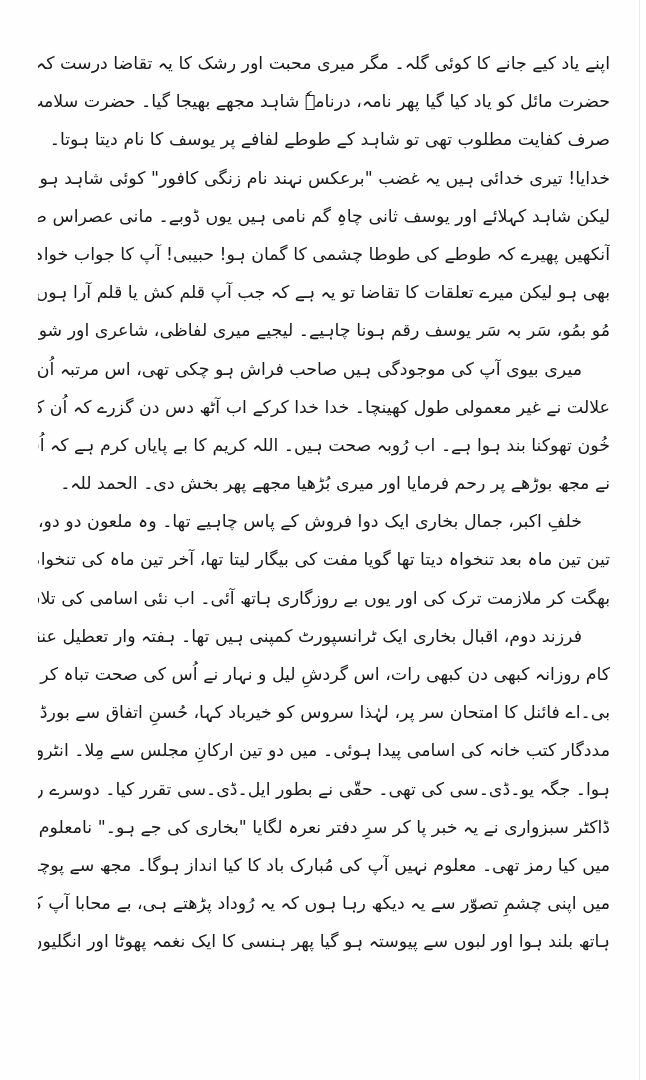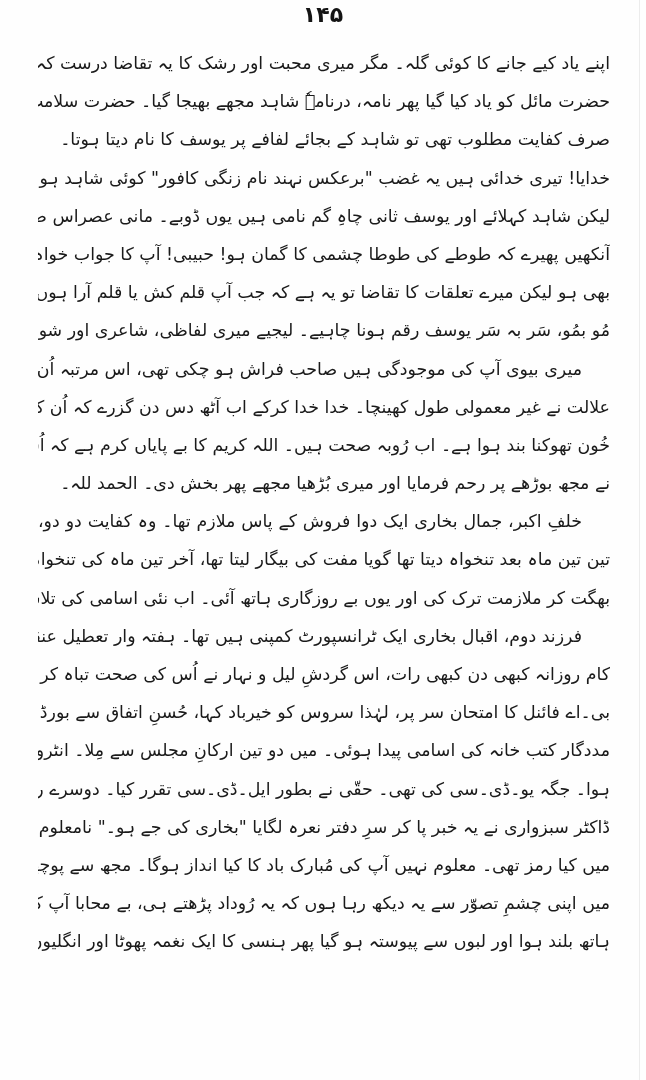--- a/index.html
+++ b/index.html
@@ -62,35 +62,34 @@
   }
   .line.short {
     text-align-last: right;
   }
 </style>
 </head>
 <body>
 
 <div class="page">
   <div class="page-edge"></div>
-  <div class="page-number">۱۴۵</div>
   <div class="text-block" id="text-block">
       <span class="line">اپنے یاد کیے جانے کا کوئی گلہ۔ مگر میری محبت اور رشک کا یہ تقاضا درست کہ پہلے</span>
       <span class="line">حضرت مائل کو یاد کیا گیا پھر نامہ، درنامہٗ شاہد مجھے بھیجا گیا۔ حضرت سلامت! اگر</span>
-      <span class="line short">صرف کفایت مطلوب تھی تو شاہد کے بجائے لفافے پر یوسف کا نام دیتا ہوتا۔</span>
+      <span class="line short">صرف کفایت مطلوب تھی تو شاہد کے طوطے لفافے پر یوسف کا نام دیتا ہوتا۔</span>
       <span class="line">خدایا! تیری خدائی ہیں یہ غضب "برعکس نہند نام زنگی کافور" کوئی شاہد ہو نہ ہو</span>
       <span class="line">لیکن شاہد کہلائے اور یوسف ثانی چاہِ گم نامی ہیں یوں ڈوبے۔ مانی عصراس طرح</span>
       <span class="line">آنکھیں پھیرے کہ طوطے کی طوطا چشمی کا گمان ہو! حبیبی! آپ کا جواب خواہ کچھ</span>
       <span class="line">بھی ہو لیکن میرے تعلقات کا تقاضا تو یہ ہے کہ جب آپ قلم کش یا قلم آرا ہوں تو</span>
       <span class="line">مُو بمُو، سَر بہ سَر یوسف رقم ہونا چاہیے۔ لیجیے میری لفاظی، شاعری اور شوخی کا سرمایہ</span>
       <span class="line indent">میری بیوی آپ کی موجودگی ہیں صاحب فراش ہو چکی تھی، اس مرتبہ اُن کی</span>
       <span class="line">علالت نے غیر معمولی طول کھینچا۔ خدا خدا کرکے اب آٹھ دس دن گزرے کہ اُن کا</span>
       <span class="line">خُون تھوکنا بند ہوا ہے۔ اب رُوبہ صحت ہیں۔ اللہ کریم کا بے پایاں کرم ہے کہ اُس</span>
       <span class="line short">نے مجھ بوڑھے پر رحم فرمایا اور میری بُڑھیا مجھے پھر بخش دی۔ الحمد للہ۔</span>
-      <span class="line indent">خلفِ اکبر، جمال بخاری ایک دوا فروش کے پاس ملازم تھا۔ وہ کفایت دو دو،</span>
+      <span class="line indent">خلفِ اکبر، جمال بخاری ایک دوا فروش کے پاس چاہیے تھا۔ وہ ملعون دو دو،</span>
       <span class="line">تین تین ماہ بعد تنخواہ دیتا تھا گویا مفت کی بیگار لیتا تھا، آخر تین ماہ کی تنخواہ کا خمیازہ</span>
       <span class="line short">بھگت کر ملازمت ترک کی اور یوں بے روزگاری ہاتھ آئی۔ اب نئی اسامی کی تلاش ہے۔</span>
       <span class="line indent">فرزند دوم، اقبال بخاری ایک ٹرانسپورٹ کمپنی ہیں تھا۔ ہفتہ وار تعطیل عنقا،</span>
       <span class="line short">کام روزانہ کبھی دن کبھی رات، اس گردشِ لیل و نہار نے اُس کی صحت تباہ کر دی۔</span>
       <span class="line">بی۔اے فائنل کا امتحان سر پر، لہٰذا سروس کو خیرباد کہا، حُسنِ اتفاق سے بورڈ ہیں</span>
       <span class="line">مددگار کتب خانہ کی اسامی پیدا ہوئی۔ میں دو تین ارکانِ مجلس سے مِلا۔ انٹرویو</span>
       <span class="line">ہوا۔ جگہ یو۔ڈی۔سی کی تھی۔ حقّی نے بطور ایل۔ڈی۔سی تقرر کیا۔ دوسرے روز</span>
       <span class="line">ڈاکٹر سبزواری نے یہ خبر پا کر سرِ دفتر نعرہ لگایا "بخاری کی جے ہو۔" نامعلوم اس</span>
       <span class="line">میں کیا رمز تھی۔ معلوم نہیں آپ کی مُبارک باد کا کیا انداز ہوگا۔ مجھ سے پوچھیے تو</span>
       <span class="line">میں اپنی چشمِ تصوّر سے یہ دیکھ رہا ہوں کہ یہ رُوداد پڑھتے ہی، بے محابا آپ کا</span>

